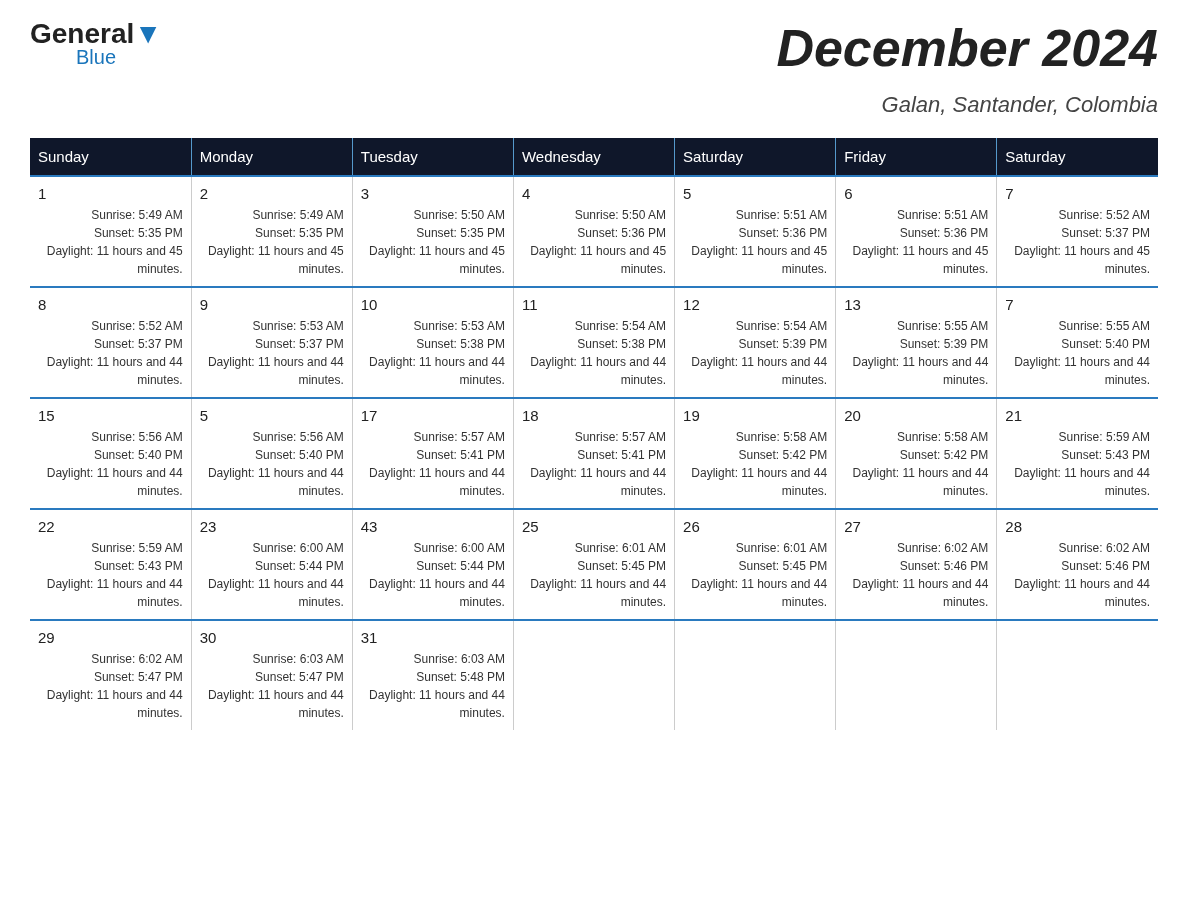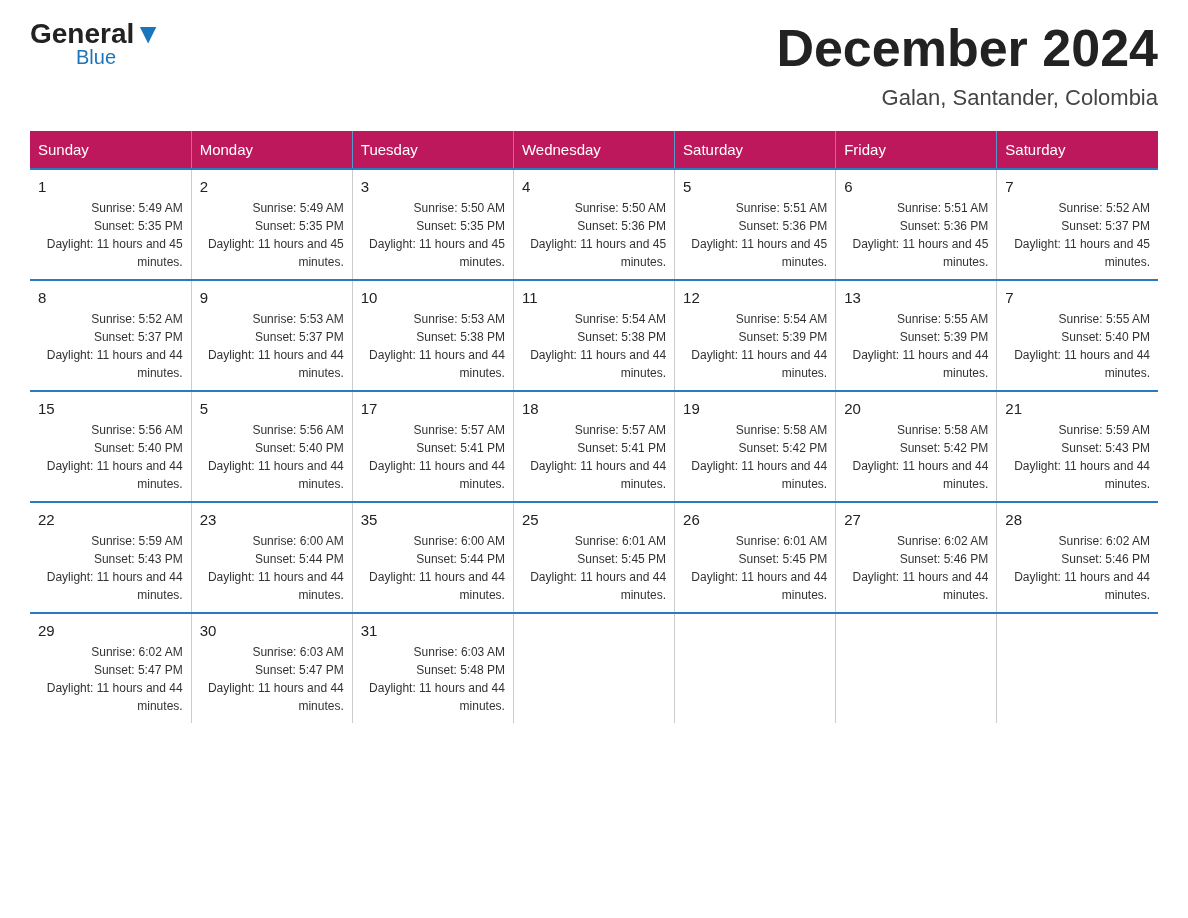--- a/index.html
+++ b/index.html
@@ -32,39 +32,40 @@
       color: #1a75bb;
     }
     .logo-blue {
       font-size: 20px;
       font-weight: normal;
       color: #1a75bb;
       margin-top: -2px;
     }
     .title-block {
       text-align: right;
+      font-style: italic;
     }
     .title-month {
       font-size: 52px;
       font-weight: bold;
       color: #222;
       line-height: 1.1;
     }
     .title-location {
       font-size: 22px;
       color: #444;
-      margin-top: 8px;
+      margin-top: 15px;
     }
     table {
       width: 100%;
       border-collapse: collapse;
       font-size: 13px;
     }
     thead tr th {
-      background-color: #be185d;
+      background-color: #0f172a;
       color: #fff;
       padding: 10px 8px;
       text-align: left;
       font-size: 15px;
       font-weight: normal;
       border-right: 1px solid #5599cc;
     }
     thead tr th:last-child {
       border-right: none;
     }
@@ -219,21 +220,21 @@
       <tr>
         <td>
           <div class="day-number">22</div>
           <div class="day-info">Sunrise: 5:59 AM<br>Sunset: 5:43 PM<br>Daylight: 11 hours and 44 minutes.</div>
         </td>
         <td>
           <div class="day-number">23</div>
           <div class="day-info">Sunrise: 6:00 AM<br>Sunset: 5:44 PM<br>Daylight: 11 hours and 44 minutes.</div>
         </td>
         <td>
-          <div class="day-number">35</div>
+          <div class="day-number">43</div>
           <div class="day-info">Sunrise: 6:00 AM<br>Sunset: 5:44 PM<br>Daylight: 11 hours and 44 minutes.</div>
         </td>
         <td>
           <div class="day-number">25</div>
           <div class="day-info">Sunrise: 6:01 AM<br>Sunset: 5:45 PM<br>Daylight: 11 hours and 44 minutes.</div>
         </td>
         <td>
           <div class="day-number">26</div>
           <div class="day-info">Sunrise: 6:01 AM<br>Sunset: 5:45 PM<br>Daylight: 11 hours and 44 minutes.</div>
         </td>

